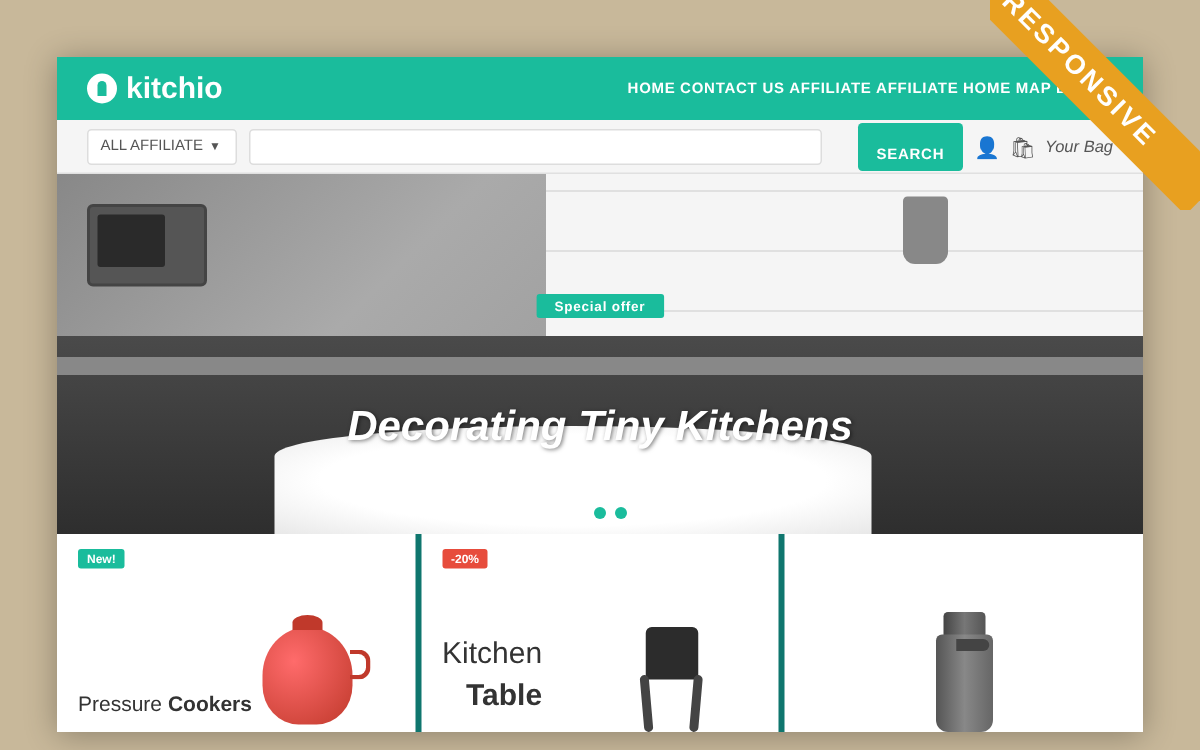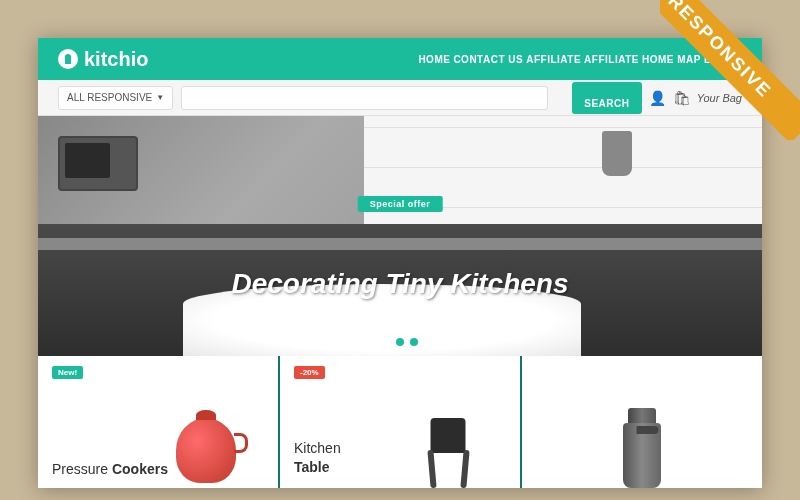--- a/index.html
+++ b/index.html
@@ -310,21 +310,21 @@
 
     
     .products {
       height: 132px;
       background: white;
       display: flex;
       overflow: hidden;
     }
     .product-card {
       flex: 1;
-      border-right: 2px solid #0f766e;
+      border-right: 4px solid #0f766e;
       position: relative;
       overflow: hidden;
       display: flex;
       flex-direction: column;
       align-items: flex-start;
       justify-content: flex-end;
       padding: 10px 14px;
     }
     .product-card:last-child { border-right: none; }
 
@@ -464,23 +464,24 @@
       left: 50%;
       transform: translateX(-25%);
       width: 22px;
       height: 8px;
       background: #444;
       border-radius: 0 4px 4px 0;
     }
 
     
     .product-card-2-title {
-      font-size: 14px;
+      font-size: 20px;
       color: #333;
       line-height: 1.4;
+      text-align: right;
     }
   </style>
 </head>
 <body>
 
 <div class="outer-bg">
 
   <div class="responsive-badge">
     <div class="responsive-badge-inner">RESPONSIVE</div>
   </div>
@@ -497,21 +498,21 @@
         <span class="nav-item">CONTACT US</span>
         <span class="nav-item">AFFILIATE</span>
         <span class="nav-item">AFFILIATE</span>
         <span class="nav-item">HOME MAP</span>
         <span class="nav-item">BLOGS</span>
       </nav>
     </div>
 
     <div class="search-bar">
       <div class="category-select">
-        <span>ALL RESPONSIVE</span>
+        <span>ALL AFFILIATE</span>
         <span style="font-size:8px;">▼</span>
       </div>
       <div class="search-input-wrap">
         <input type="text" style="border: none; outline: none; width: 100%; height: 100%; font-size: 11px; background: transparent;">
       </div>
       <button class="search-btn">SEARCH</button>
       <div class="cart-area">
         <span class="cart-user-icon">👤</span>
         <span class="cart-icon">🛍</span>
         <span class="cart-text">Your Bag</span>

